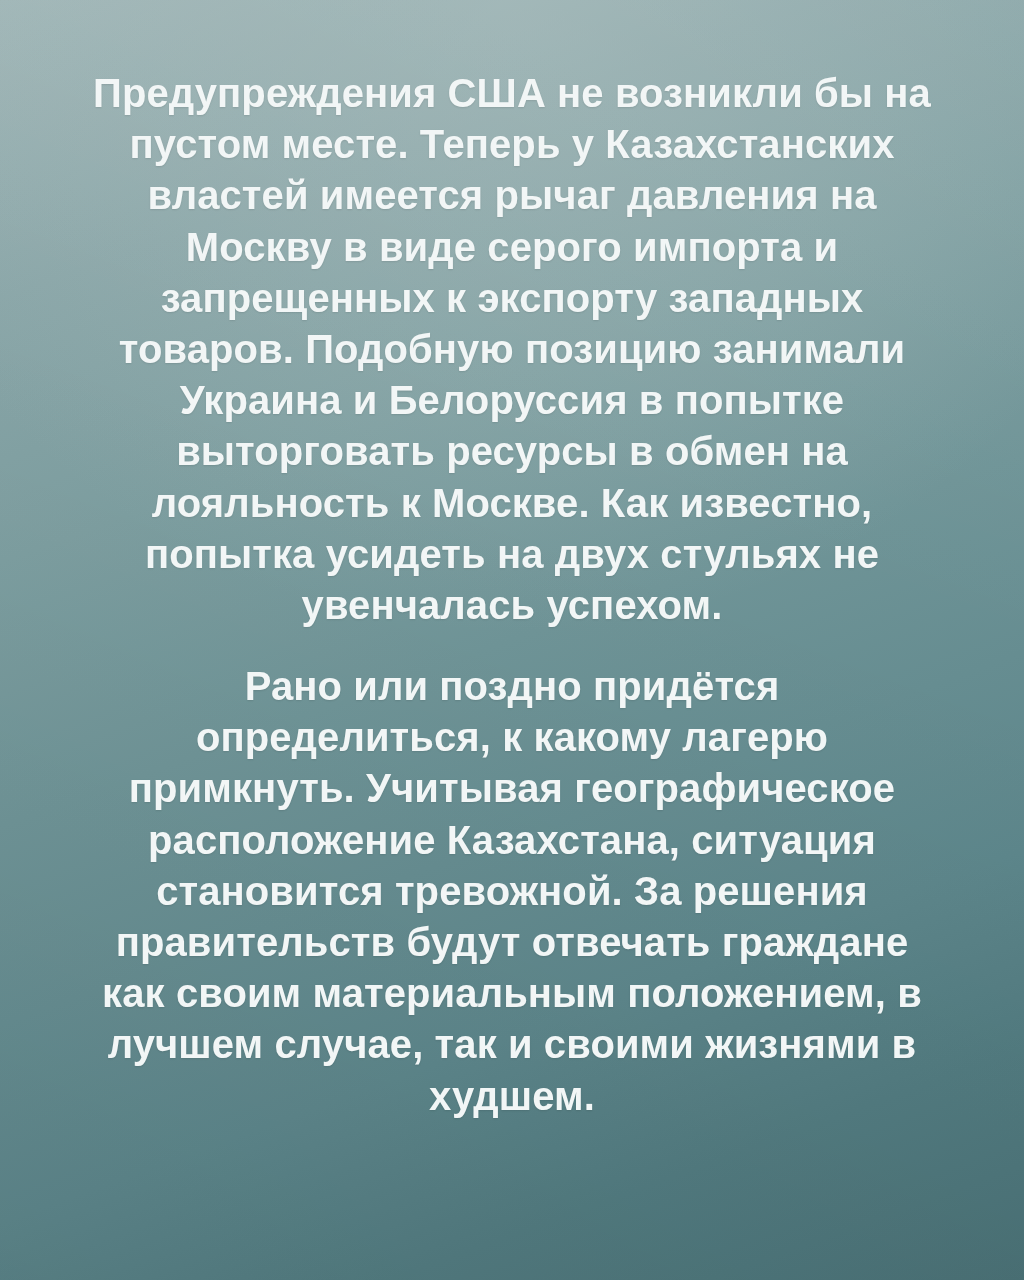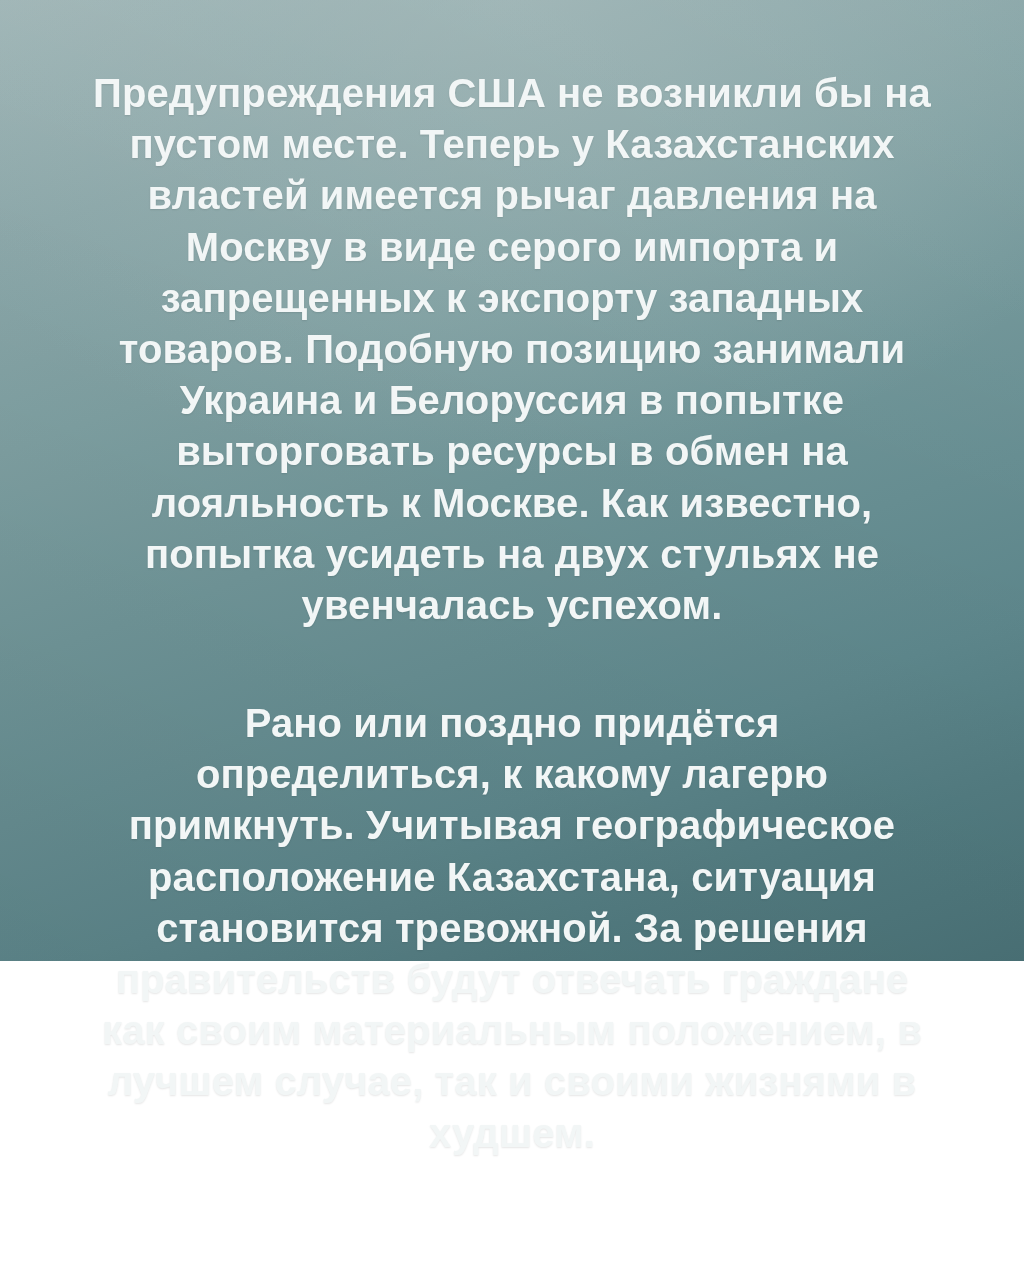--- a/index.html
+++ b/index.html
@@ -9,21 +9,21 @@
   }
   body {
     width: 1024px;
     height: 1280px;
     overflow: hidden;
     font-family: "Liberation Sans", sans-serif;
   }
   .card {
     position: relative;
     width: 1024px;
-    height: 961px;
+    height: 1280px;
     box-sizing: border-box;
     background:
       radial-gradient(120% 90% at 50% 0%, rgba(168,188,188,0.55) 0%, rgba(168,188,188,0.0) 55%),
       linear-gradient(160deg, #9fb5b6 0%, #8aa6a8 18%, #7d9ea0 34%, #6f9497 50%, #668d91 62%, #5d868b 74%, #527b80 86%, #4a7176 100%);
   }
   .card::after {
     content: "";
     position: absolute;
     inset: 0;
     pointer-events: none;
@@ -38,21 +38,21 @@
   .para {
     color: #f2f6f6;
     font-weight: bold;
     font-size: 40px;
     line-height: 1.28;
     letter-spacing: 0.1px;
     margin: 0;
     text-shadow: 0 1px 2px rgba(0,0,0,0.10);
   }
   .para + .para {
-    margin-top: 67px;
+    margin-top: 30px;
   }
 </style>
 </head>
 <body>
 
 <div class="card">
   <div class="content">
     <p class="para">Предупреждения США не возникли бы на пустом месте. Теперь у Казахстанских властей имеется рычаг давления на Москву в виде серого импорта и запрещенных к экспорту западных товаров. Подобную позицию занимали Украина и Белоруссия в попытке выторговать ресурсы в обмен на лояльность к Москве. Как известно, попытка усидеть на двух стульях не увенчалась успехом.</p>
     <p class="para">Рано или поздно придётся определиться, к какому лагерю примкнуть. Учитывая географическое расположение Казахстана, ситуация становится тревожной. За решения правительств будут отвечать граждане как своим материальным положением, в лучшем случае, так и своими жизнями в худшем.</p>
   </div>

